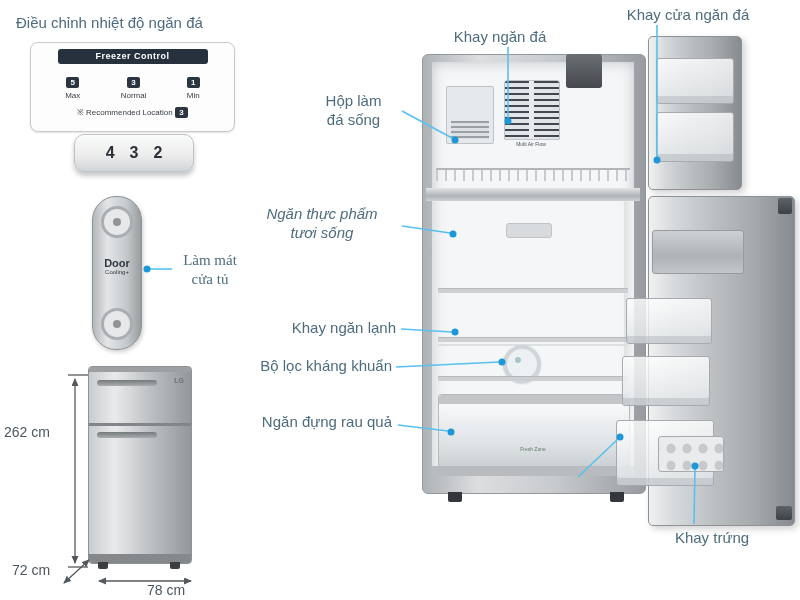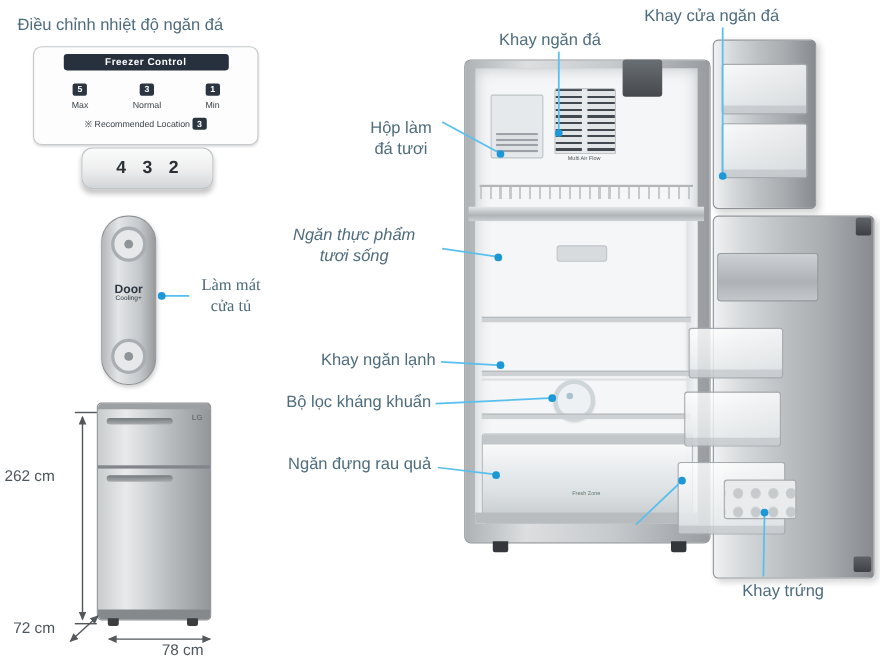--- a/index.html
+++ b/index.html
@@ -195,26 +195,26 @@
   <div class="egg-tray"></div>
   <div class="hinge" style="left:778px;top:198px;width:14px;height:16px;"></div>
   <div class="hinge" style="left:776px;top:506px;width:16px;height:14px;"></div>
 
   <div class="lbl" style="left:16px;top:13px;width:230px;">
     <span>Điều chỉnh nhiệt độ ngăn đá</span>
   </div>
   <div class="lbl center" style="left:430px;top:27px;width:140px;">
     <span>Khay ngăn đá</span>
   </div>
-  <div class="lbl center" style="left:571px;top:5px;width:152px;">
+  <div class="lbl center" style="left:612px;top:5px;width:152px;">
     <span>Khay cửa ngăn đá</span>
   </div>
-  <div class="lbl center" style="left:312px;top:91px;width:105px;margin-top:16px;">
+  <div class="lbl center" style="left:301px;top:91px;width:105px;">
     <span>Hộp làm</span>
-    <span>đá tươi</span>
+    <span>đá sống</span>
   </div>
   <div class="lbl center" style="left:238px;top:204px;width:168px;font-style:italic;">
     <span>Ngăn thực phẩm</span>
     <span>tươi sống</span>
   </div>
   <div class="lbl center" style="left:166px;top:251px;width:88px;font-family:Liberation Serif, serif;">
     <span>Làm mát</span>
     <span>cửa tủ</span>
   </div>
   <div class="lbl right" style="left:246px;top:318px;width:150px;">

